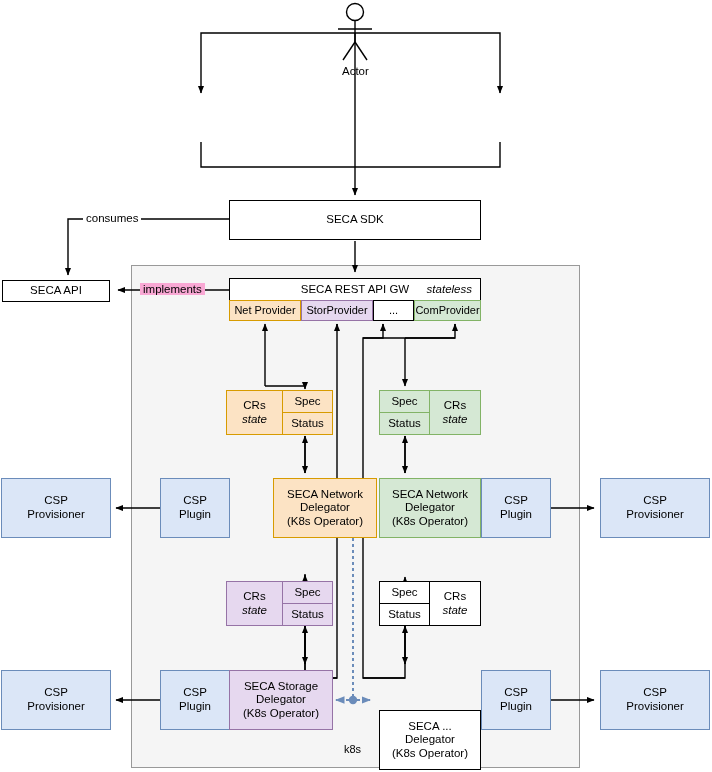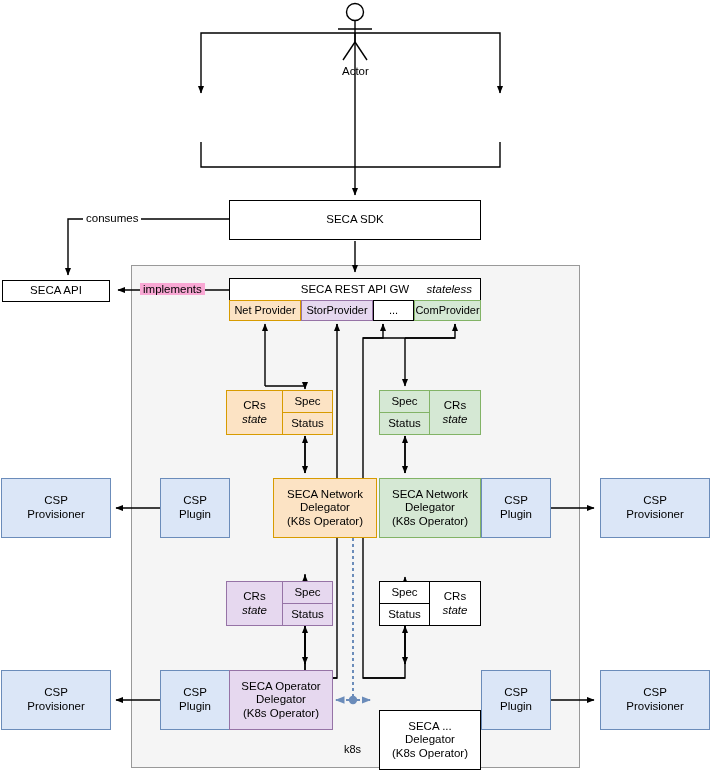--- a/index.html
+++ b/index.html
@@ -232,21 +232,21 @@
 
   <div class="box b-blue stack" style="left:1px;top:670px;width:110px;height:60px;">
     <span>CSP</span>
     <span>Provisioner</span>
   </div>
   <div class="box b-blue stack" style="left:160px;top:670px;width:70px;height:60px;">
     <span>CSP</span>
     <span>Plugin</span>
   </div>
   <div class="box b-purple stack" style="left:229px;top:670px;width:104px;height:60px;">
-    <span>SECA Operator</span>
+    <span>SECA Storage</span>
     <span>Delegator</span>
     <span>(K8s Operator)</span>
   </div>
 
   <div class="box b-plain stack" style="left:379px;top:670px;width:102px;height:60px;margin-top:40px;">
     <span>SECA ...</span>
     <span>Delegator</span>
     <span>(K8s Operator)</span>
   </div>
   <div class="box b-blue stack" style="left:481px;top:670px;width:70px;height:60px;">

